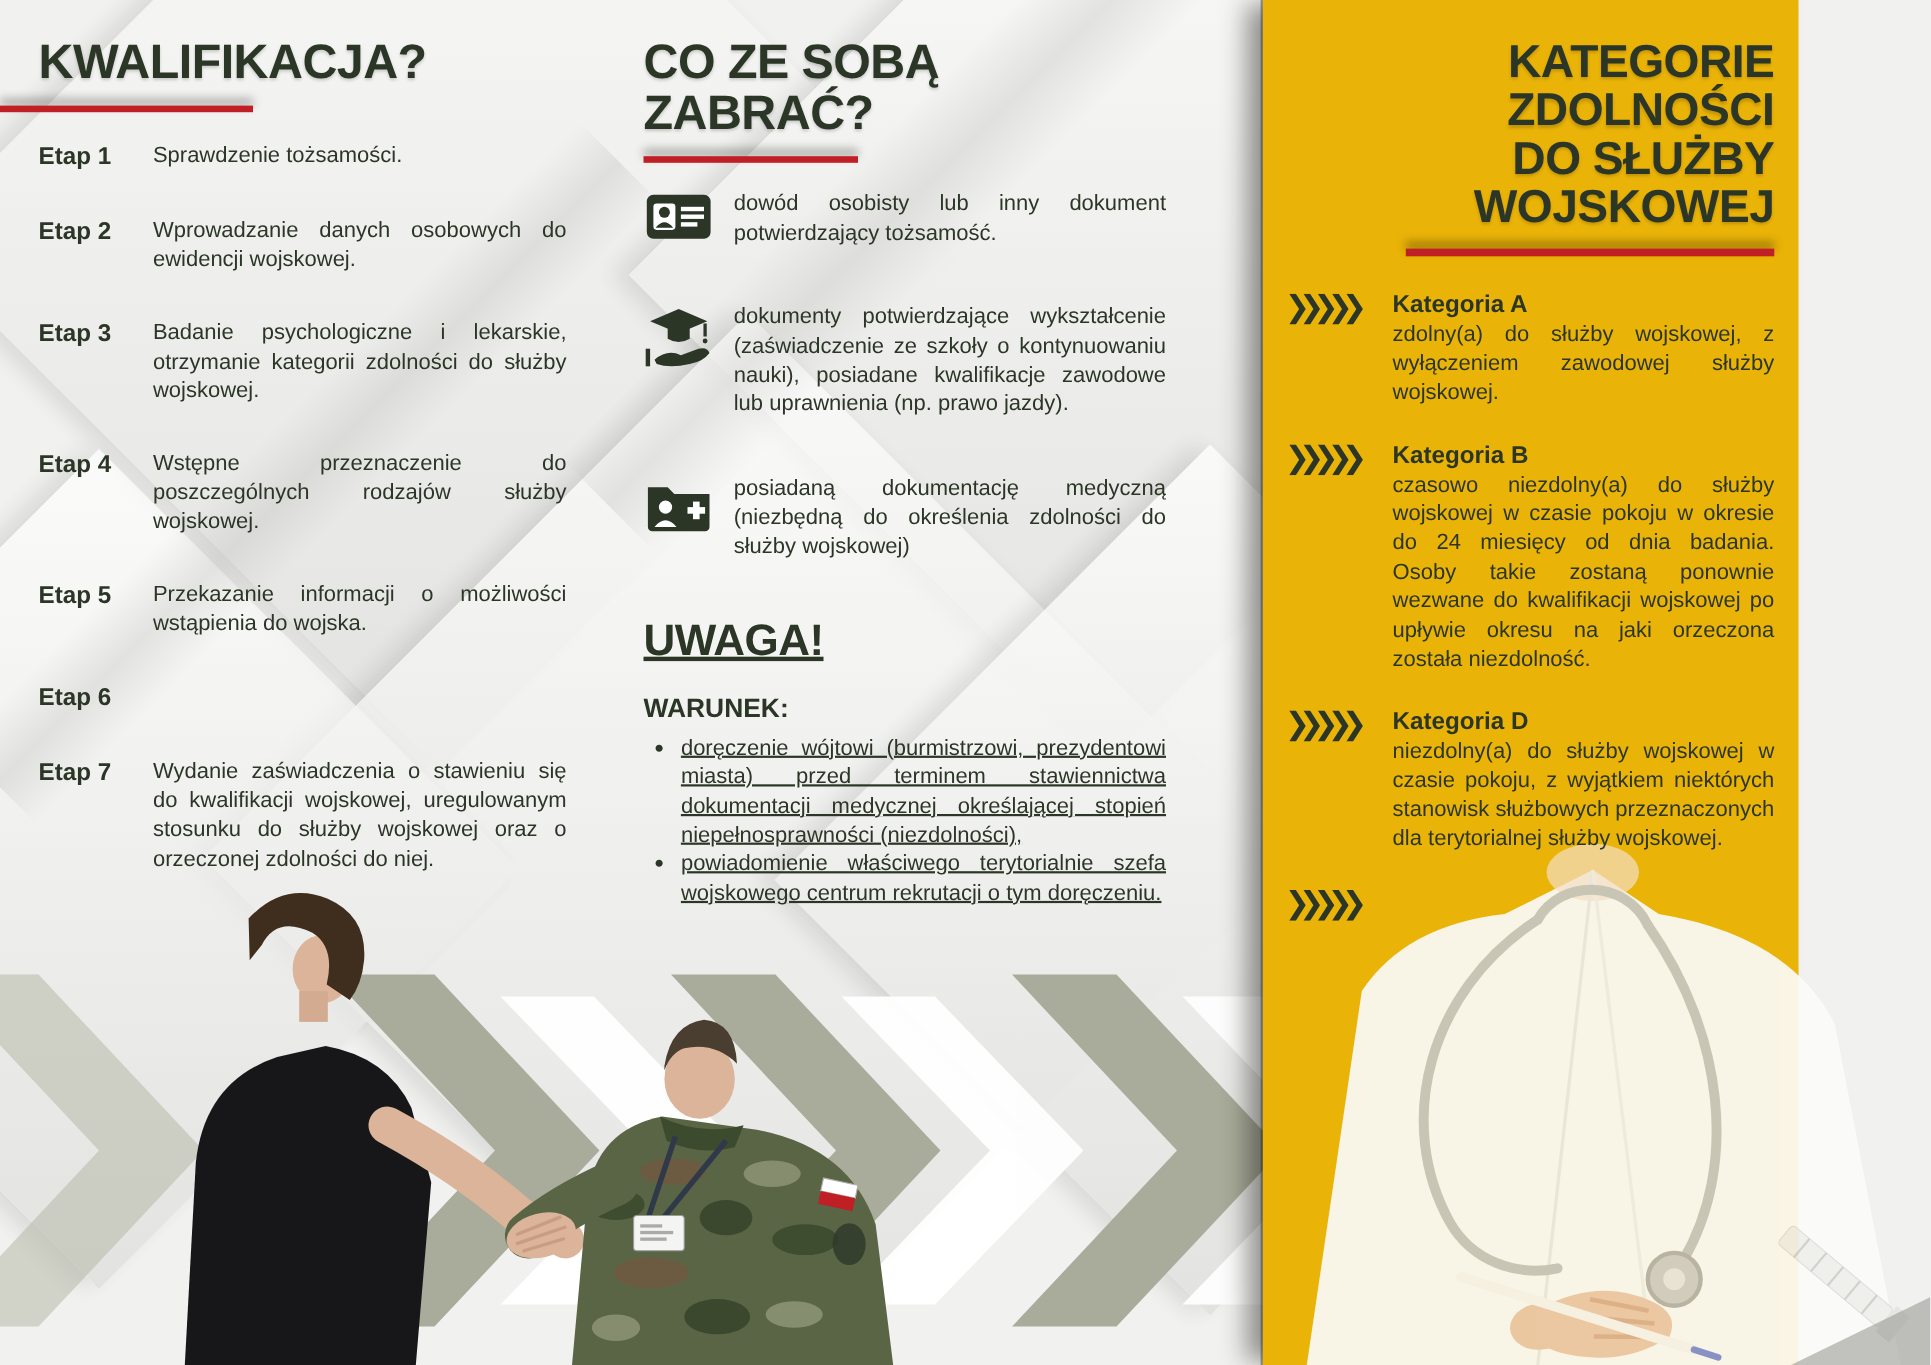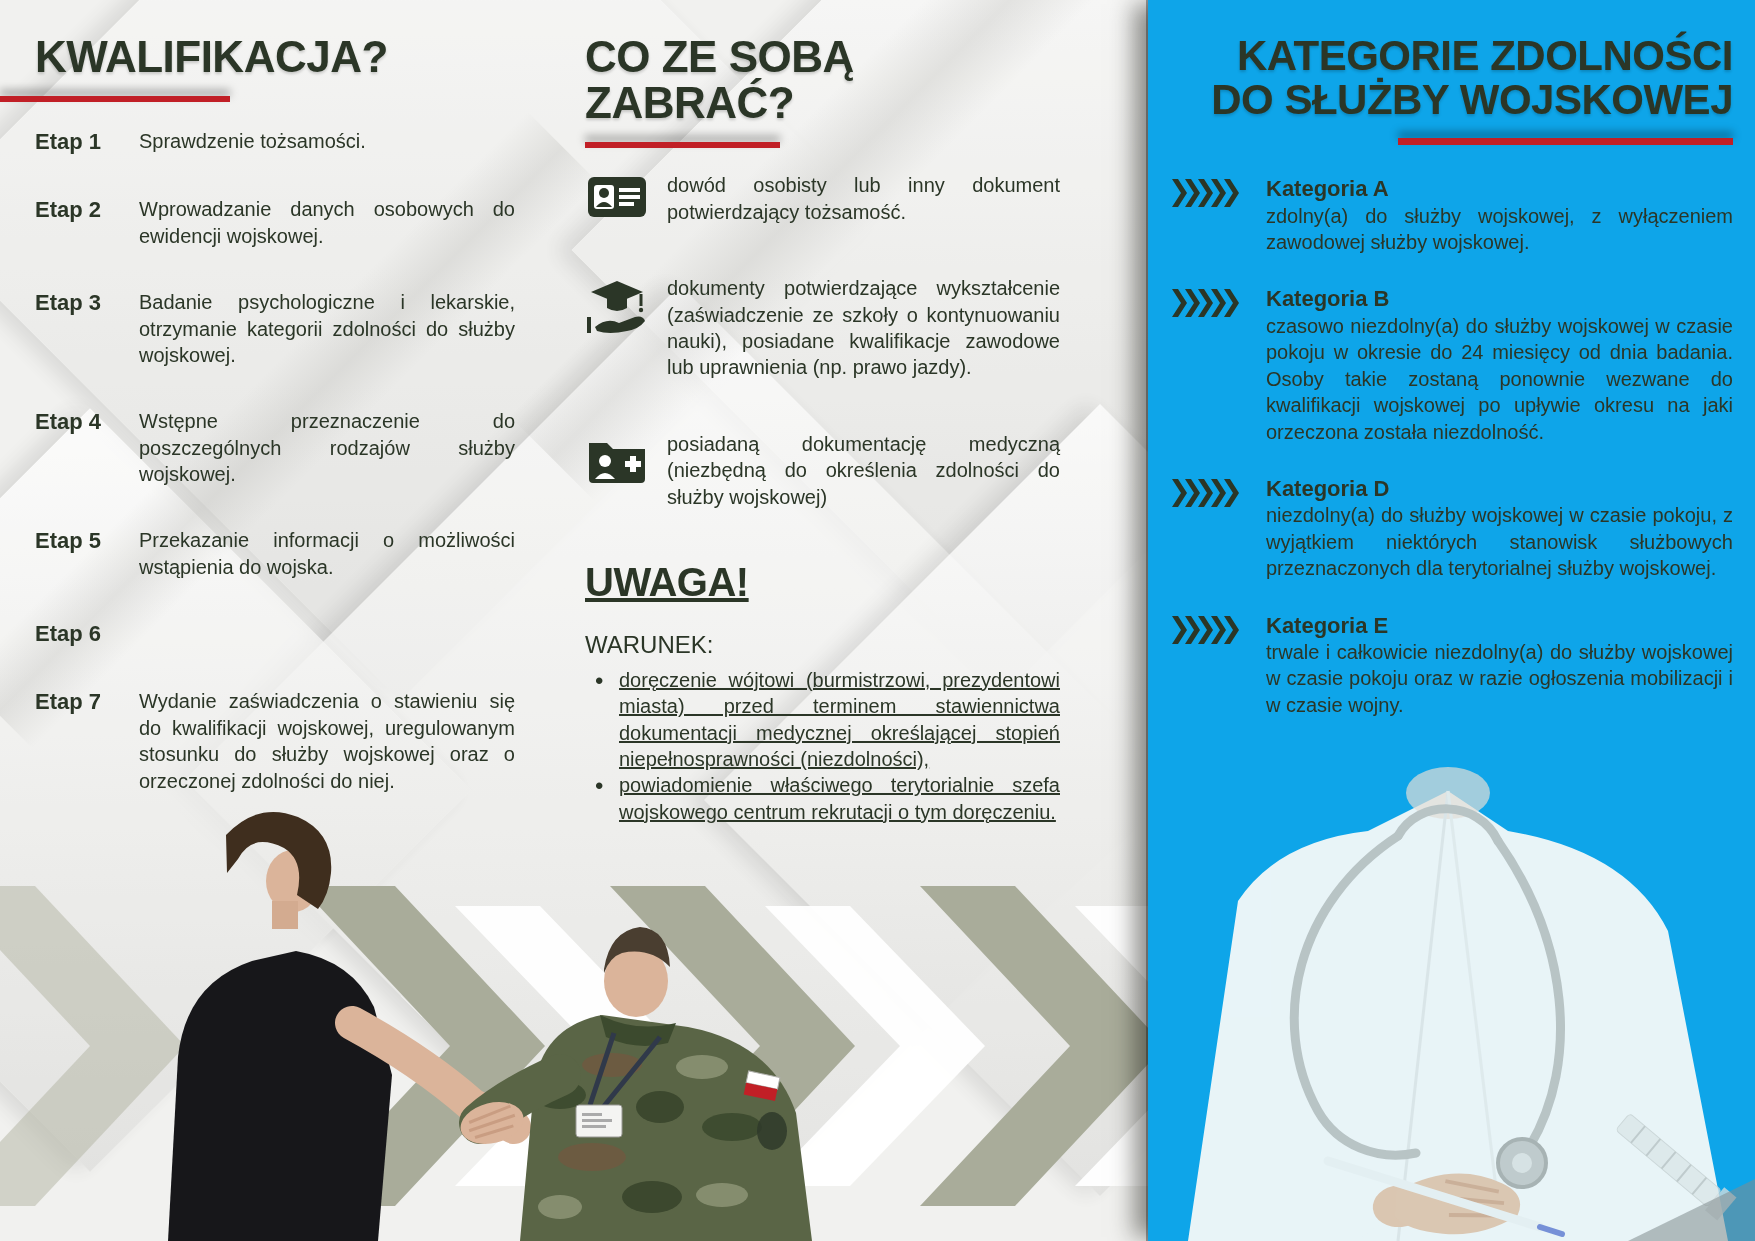--- a/index.html
+++ b/index.html
@@ -33,22 +33,22 @@
 
   
   .people-wrap { position:absolute; left:0; top:775px; width:1160px; height:466px; z-index:2; }
 
   
   .panel { position:absolute; top:0; z-index:3; }
   .panel-left   { left:35px;  width:480px; }
   .panel-middle { left:585px; width:475px; }
 
   .panel-right {
-    position:absolute; left:1148px; top:0; width:607px; height:1241px;
-    background:#0ea5e9; z-index:4;
+    position:absolute; left:1148px; top:0; width:487px; height:1241px;
+    background:#eab308; z-index:4;
     box-shadow:-18px 0 22px -4px rgba(35,35,30,0.5), -2px 0 0 rgba(0,0,0,0.35);
   }
   .panel-right-content { position:relative; z-index:2; padding:34px 22px 0 24px; }
   .doctor-wrap { position:absolute; left:0; top:641px; width:607px; height:600px; z-index:1; }
 
   
   .big-title {
     font-size:44px; font-weight:700; line-height:1.05;
     letter-spacing:-0.5px; text-transform:uppercase;
     color:#2b3627; text-shadow:0 2px 3px rgba(0,0,0,0.18);
@@ -69,21 +69,21 @@
   .step-text  { flex:1; font-size:20px; line-height:1.32; text-align:justify; }
 
   
   .items { margin-top:24px; }
   .item { display:flex; gap:18px; margin-bottom:50px; align-items:flex-start; }
   .item-icon { flex:0 0 64px; display:flex; justify-content:center; padding-top:4px; }
   .item-text { flex:1; font-size:20px; line-height:1.32; text-align:justify; }
 
   .uwaga-title { font-size:40px; font-weight:700; letter-spacing:-0.5px; color:#2b3627; margin-top:8px;text-decoration:underline; }
   .uwaga-text { margin-top:18px; font-size:20px; line-height:1.34; text-align:justify; }
-  .warunek-title { margin-top:26px; font-size:24px; font-weight:400; }
+  .warunek-title { margin-top:26px; font-size:24px; font-weight:700; }
   .bullets { margin-top:8px;text-decoration:underline; }
   .bullet { position:relative; padding-left:34px; font-size:20px; line-height:1.32; text-align:justify; }
   .bullet::before { content:"•"; position:absolute; left:10px; top:-2px; font-size:24px; }
 
   
   .right-title { text-align:right; margin-top:0; font-size:42px; }
   .categories { margin-top:30px; }
   .category { display:flex; gap:16px; margin-bottom:30px; }
   .cat-icon { flex:0 0 78px; padding-top:4px; }
   .cat-body { flex:1; }
@@ -369,23 +369,19 @@
             <svg width="72" height="28" viewBox="0 0 72 28">
               <g fill="#2b3627">
                 <polygon points="0,0 6,0 15,14 6,28 0,28 9,14"></polygon>
                 <polygon points="13,0 19,0 28,14 19,28 13,28 22,14"></polygon>
                 <polygon points="26,0 32,0 41,14 32,28 26,28 35,14"></polygon>
                 <polygon points="39,0 45,0 54,14 45,28 39,28 48,14"></polygon>
                 <polygon points="52,0 58,0 67,14 58,28 52,28 61,14"></polygon>
               </g>
             </svg>
           </div>
-          <div class="cat-body">
-            <div class="cat-name">Kategoria E</div>
-            <div class="cat-text">trwale i całkowicie niezdolny(a) do służby wojskowej w czasie pokoju oraz w razie ogłoszenia mobilizacji i w czasie wojny.</div>
-          </div>
         </div>
 
       </div>
     </div>
   </section>
 
 </div>
 
 </body></html>

